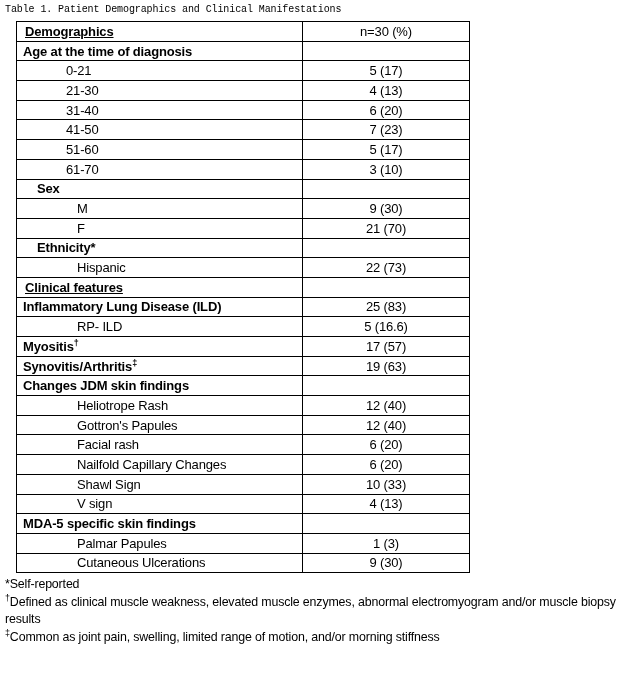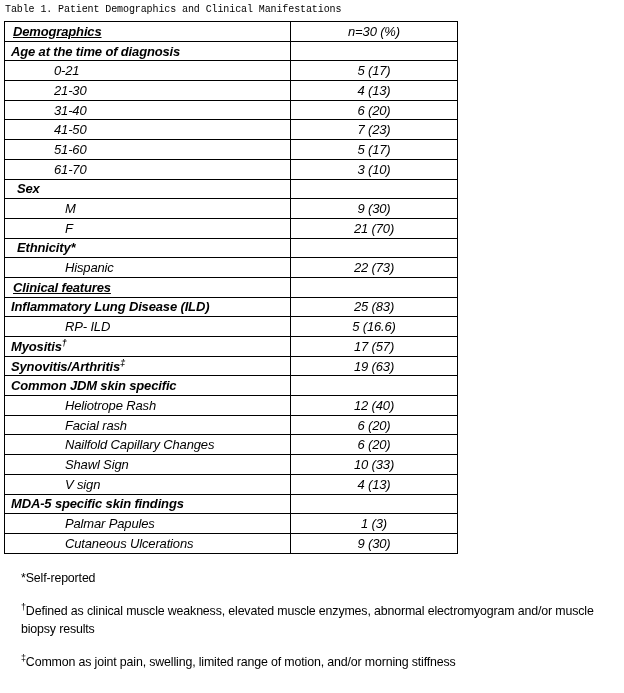--- a/index.html
+++ b/index.html
@@ -24,56 +24,55 @@
     line-height: 15px;
     margin: 0 0 4px 1px;
     letter-spacing: -0.1px;
     white-space: nowrap;
     font-family: Liberation Mono, monospace;
   }
   table.demo-table {
     border-collapse: collapse;
     table-layout: fixed;
     width: 431px;
-    margin-left: 0;
-    font-style: italic;
+    margin-left: 12px;
   }
   .demo-table td {
     border: 1px solid #000000;
     height: 19.7px;
     padding: 0;
     vertical-align: middle;
     font-size: 13px;
     letter-spacing: -0.15px;
     white-space: nowrap;
     overflow: hidden;
   }
   td.label-cell { width: 286px; }
   td.value-cell { width: 167px; text-align: center; }
-  td.section      { font-weight: bold; padding-left: 12px; }
+  td.section      { font-weight: bold; padding-left: 20px; }
   td.section-underline { font-weight: bold; padding-left: 8px; }
   td.section-underline > span { text-decoration: underline; }
   td.subhead      { font-weight: bold; padding-left: 6px; }
   td.leaf         { padding-left: 60px; }
   td.leaf-sm      { padding-left: 49px; }
   .demo-table sup {
     font-size: 9px;
     line-height: 0;
     vertical-align: super;
     font-weight: bold;
   }
   .footnotes {
     margin-top: 3px;
     margin-left: 1px;
     width: 616px;
     font-size: 12.4px;
     letter-spacing: -0.15px;
   }
   .footnote {
-    margin: 16px;
+    margin: 0;
     line-height: 17.6px;
   }
   .footnote sup {
     font-size: 9px;
     line-height: 0;
     vertical-align: super;
   }
 </style>
 </head>
 <body>
@@ -150,25 +149,29 @@
         </tr>
         <tr>
           <td class="label-cell subhead"><span>Myositis</span><sup>†</sup></td>
           <td class="value-cell">17 (57)</td>
         </tr>
         <tr>
           <td class="label-cell subhead"><span>Synovitis/Arthritis</span><sup>‡</sup></td>
           <td class="value-cell">19 (63)</td>
         </tr>
         <tr>
-          <td class="label-cell subhead"><span>Common JDM skin specific</span></td>
+          <td class="label-cell subhead"><span>Changes JDM skin findings</span></td>
           <td class="value-cell"></td>
         </tr>
         <tr>
           <td class="label-cell leaf"><span>Heliotrope Rash</span></td>
+          <td class="value-cell">12 (40)</td>
+        </tr>
+        <tr>
+          <td class="label-cell leaf"><span>Gottron's Papules</span></td>
           <td class="value-cell">12 (40)</td>
         </tr>
         <tr>
           <td class="label-cell leaf"><span>Facial rash</span></td>
           <td class="value-cell">6 (20)</td>
         </tr>
         <tr>
           <td class="label-cell leaf"><span>Nailfold Capillary Changes</span></td>
           <td class="value-cell">6 (20)</td>
         </tr>

